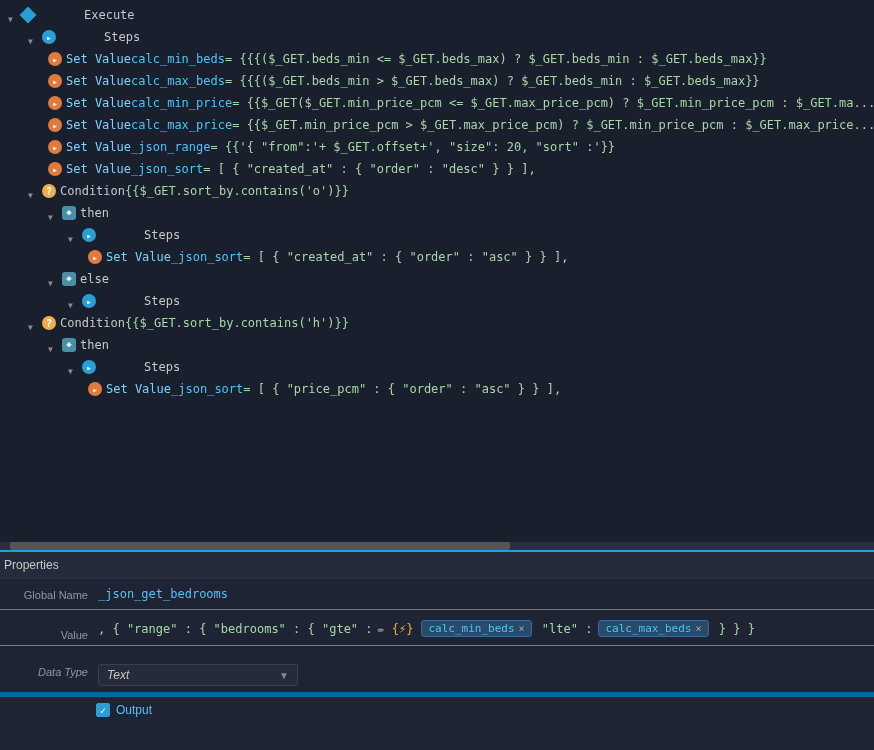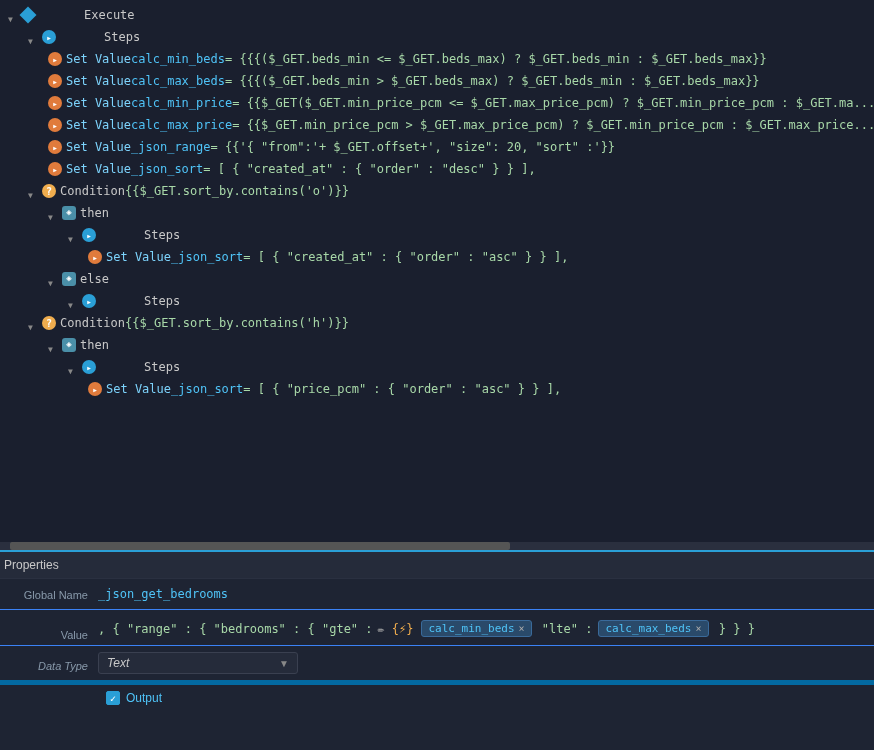--- a/index.html
+++ b/index.html
@@ -246,30 +246,31 @@
       align-items: center;
       background: #252b3a;
       border: 1px solid #3a4050;
       border-radius: 3px;
       padding: 3px 8px;
       min-width: 200px;
       color: #c8c8c8;
       font-size: 12px;
       font-family: Arial, sans-serif;
       justify-content: space-between;
+      margin-top: 12px;
     }
     .select-arrow {
       color: #888;
       font-size: 10px;
     }
 
     .output-row {
       display: flex;
       align-items: flex-start;
-      padding: 6px 16px;
+      padding: 6px 6px;
     }
     .checkbox-blue {
       width: 14px;
       height: 14px;
       background: #2a9fd6;
       border: 1px solid #2a9fd6;
       border-radius: 2px;
       display: inline-flex;
       align-items: center;
       justify-content: center;

